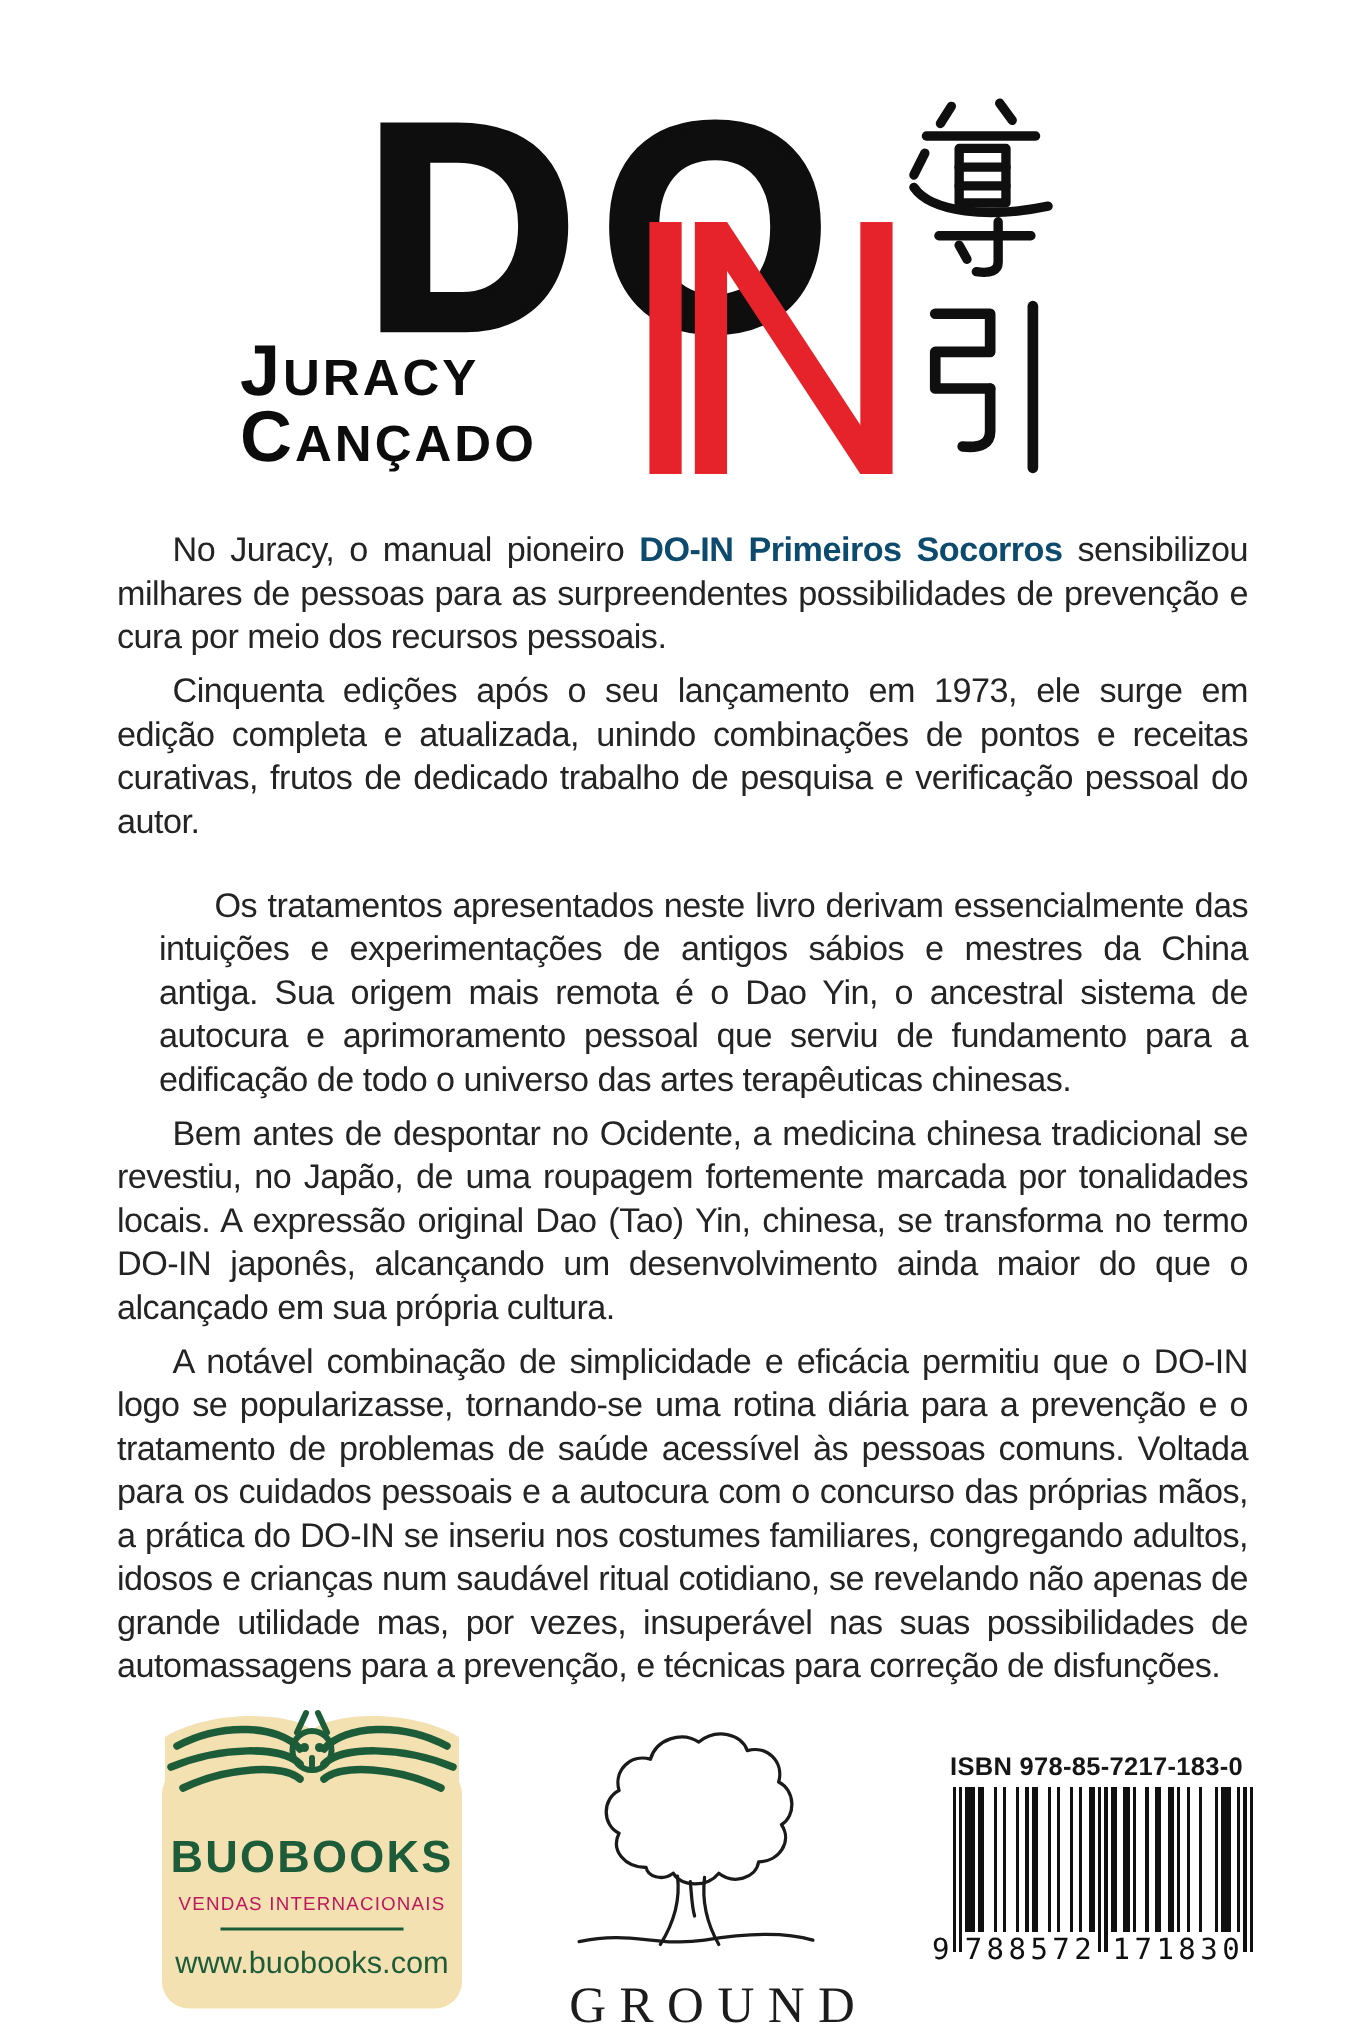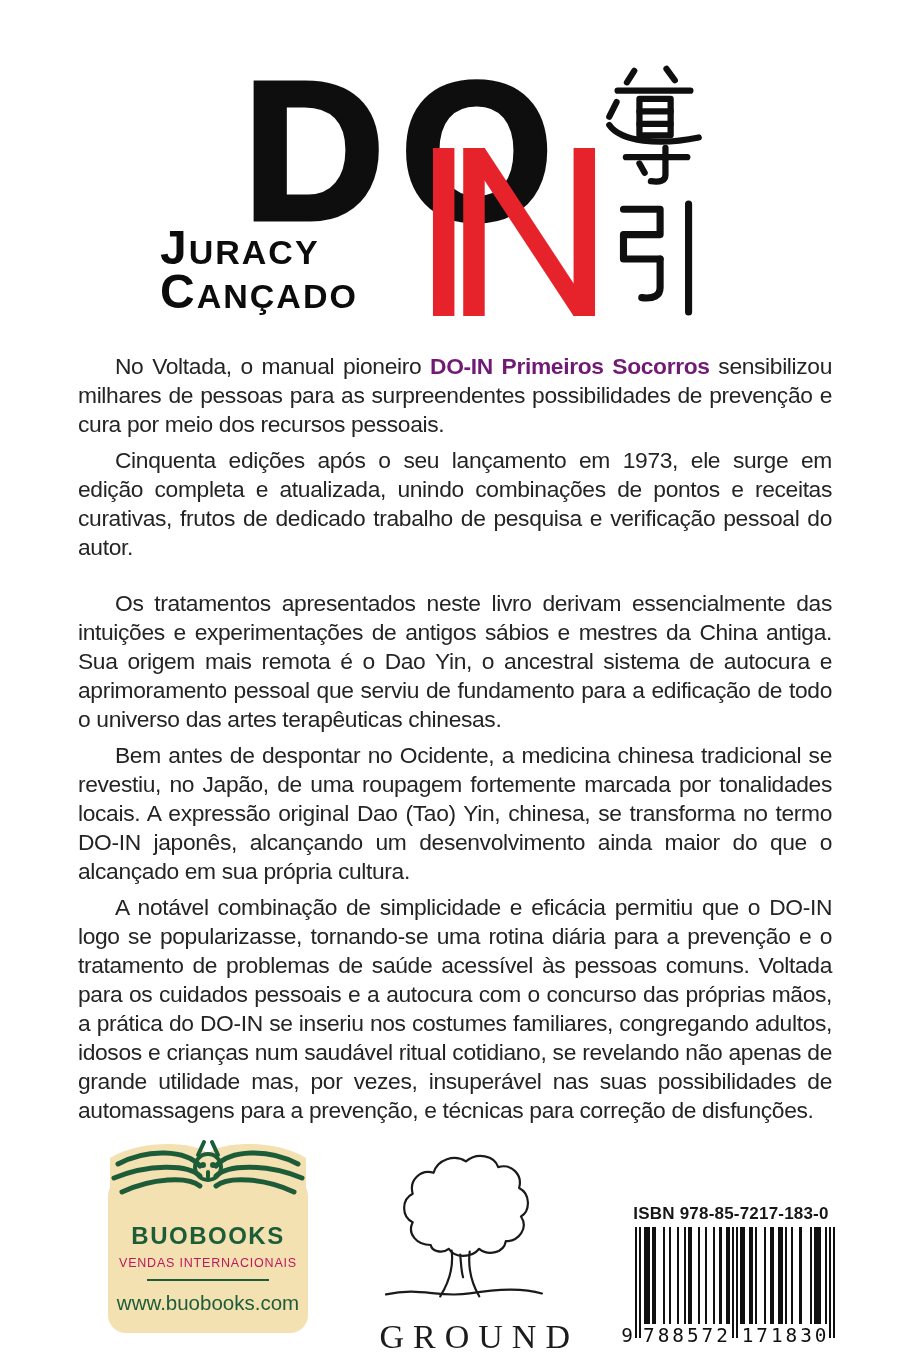--- a/index.html
+++ b/index.html
@@ -21,44 +21,44 @@
   }
   .kanji-col{position:absolute;left:602px;top:64px;width:106px;display:flex;flex-direction:column;gap:10px;}
   .kanji-col svg{display:block;}
   
   .body-copy{
     position:absolute;left:78px;top:352px;width:754px;
     font-size:22.8px;line-height:29px;letter-spacing:-0.35px;
     text-align:justify;color:#242424;
   }
   .body-copy p{margin:0 0 7px 0;text-indent:37px;}
-  .body-copy p.gap{margin-top:27px;}
-  .body-copy strong{font-weight:700;color:#701a75;}
+  .body-copy p.gap{margin-top:27px;margin-left:28px;}
+  .body-copy strong{font-weight:700;color:#0c4a6e;}
   
   .bottom-row{
     position:absolute;top:1140px;left:0;width:100%;box-sizing:border-box;
     padding:0 64px 0 108px;display:flex;justify-content:space-between;align-items:flex-start;
   }
   .badge-wrap{position:relative;width:200px;margin-top:38px;}
   .owl{position:absolute;top:-40px;left:50%;transform:translateX(-50%);z-index:2;}
   .badge{
     position:relative;z-index:1;background:#f3e1b2;border-radius:18px;
     padding:44px 8px 18px;display:flex;flex-direction:column;align-items:center;
   }
-  .brand{font-size:24px;font-weight:700;letter-spacing:1.5px;color:#1d5c38;}
+  .brand{font-size:30px;font-weight:700;letter-spacing:1.5px;color:#1d5c38;}
   .brand-sub{font-size:12.5px;letter-spacing:0.8px;color:#be185d;margin-top:6px;}
   .brand-divider{width:122px;height:2px;background:#1d5c38;margin:9px 0 10px;}
   .brand-url{font-size:20.5px;font-weight:400;color:#1d5c38;}
   .ground-wrap{width:186px;margin-top:10px;text-align:center;}
   .ground-label{
     font-family:"Liberation Serif",serif;font-size:34px;letter-spacing:9px;
     padding-left:9px;color:#1c1c1c;margin-top:12px;
   }
   .barcode-wrap{width:224px;margin-top:28px;text-align:center;}
-  .isbn-label{font-size:17px;font-weight:600;color:#161616;letter-spacing:0.2px;margin-bottom:3px;white-space:nowrap;margin-top:36px;}
+  .isbn-label{font-size:17px;font-weight:600;color:#161616;letter-spacing:0.2px;margin-bottom:3px;white-space:nowrap;}
   .barcode-svg{display:block;}
 </style>
 </head>
 <body>
 
 <div class="page">
 
   <div class="logo-block">
     <div class="do-text">DO</div>
 
@@ -98,21 +98,21 @@
         <g stroke="#0f0f0f" stroke-width="7" fill="none" stroke-linecap="round" stroke-linejoin="round">
           <path d="M20 11 H56 V36 H20 V60 H56"></path>
           <path d="M56 60 V88 Q56 100 38 98"></path>
           <path d="M84 6 V112"></path>
         </g>
       </svg>
     </div>
   </div>
 
   <div class="body-copy" id="body-copy">
-      <p class="para"><span>No Voltada, o manual pioneiro </span><strong>DO-IN Primeiros Socorros</strong><span> sensibilizou milhares de pessoas para as surpreendentes possibilidades de prevenção e cura por meio dos recursos pessoais.</span></p>
+      <p class="para"><span>No Juracy, o manual pioneiro </span><strong>DO-IN Primeiros Socorros</strong><span> sensibilizou milhares de pessoas para as surpreendentes possibilidades de prevenção e cura por meio dos recursos pessoais.</span></p>
       <p class="para"><span>Cinquenta edições após o seu lançamento em 1973, ele surge em edição completa e atualizada, unindo combinações de pontos e receitas curativas, frutos de dedicado trabalho de pesquisa e verificação pessoal do autor.</span></p>
       <p class="para gap"><span>Os tratamentos apresentados neste livro derivam essencialmente das intuições e experimentações de antigos sábios e mestres da China antiga. Sua origem mais remota é o Dao Yin, o ancestral sistema de autocura e aprimoramento pessoal que serviu de fundamento para a edificação de todo o universo das artes terapêuticas chinesas.</span></p>
       <p class="para"><span>Bem antes de despontar no Ocidente, a medicina chinesa tradicional se revestiu, no Japão, de uma roupagem fortemente marcada por tonalidades locais. A expressão original Dao (Tao) Yin, chinesa, se transforma no termo DO-IN japonês, alcançando um desenvolvimento ainda maior do que o alcançado em sua própria cultura.</span></p>
       <p class="para"><span>A notável combinação de simplicidade e eficácia permitiu que o DO-IN logo se popularizasse, tornando-se uma rotina diária para a prevenção e o tratamento de problemas de saúde acessível às pessoas comuns. Voltada para os cuidados pessoais e a autocura com o concurso das próprias mãos, a prática do DO-IN se inseriu nos costumes familiares, congregando adultos, idosos e crianças num saudável ritual cotidiano, se revelando não apenas de grande utilidade mas, por vezes, insuperável nas suas possibilidades de automassagens para a prevenção, e técnicas para correção de disfunções.</span></p>
     </div>
 
   <div class="bottom-row">
 
     <div class="badge-wrap">
       <svg class="owl" width="200" height="74" viewBox="0 0 200 74">

